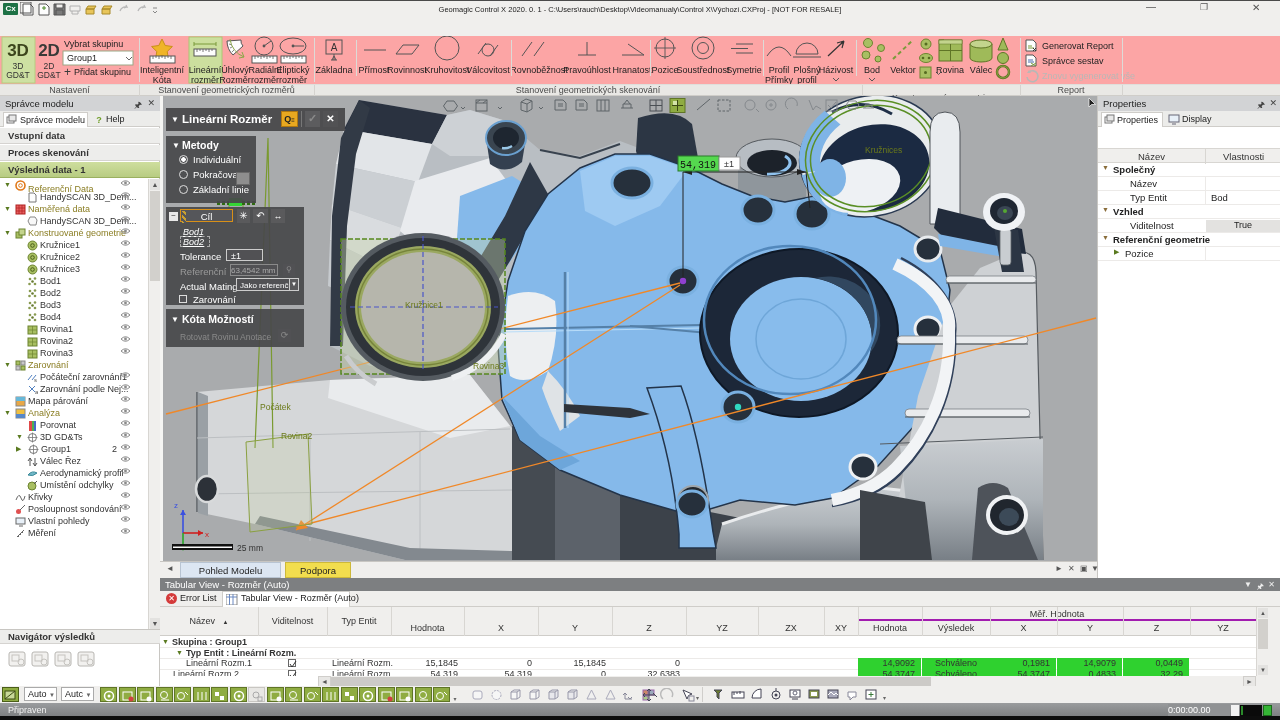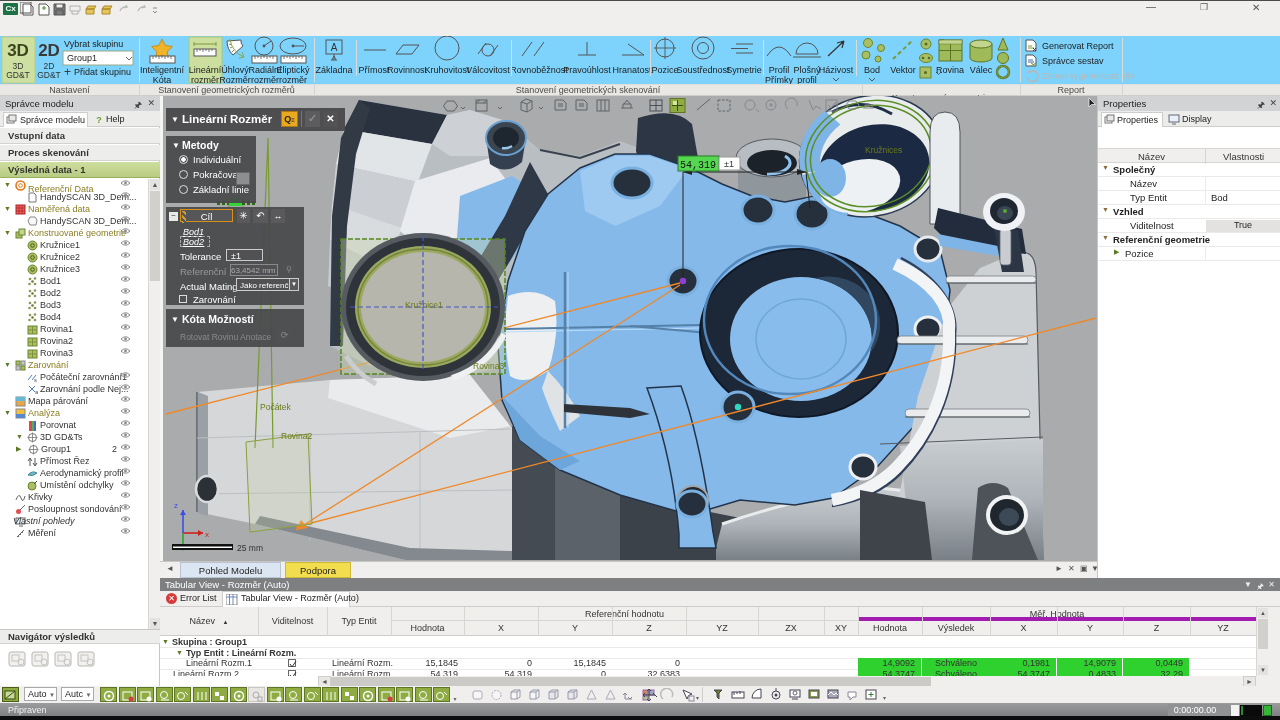--- a/index.html
+++ b/index.html
@@ -9,21 +9,21 @@
 
 #titlebar{position:absolute;left:0;top:0;width:1280px;height:17px;background:#f0efed;font-size:9px;color:#333;border-top:1px solid #4a4a4a;}
 #titletext{position:absolute;left:0;right:0;top:4px;text-align:center;font-size:7.5px;color:#222;}
 .winbtn{position:absolute;top:2px;color:#555;font-size:10px;}
 
 #tabsrow{position:absolute;left:0;top:17px;width:1280px;height:19px;background:#f0efed;border-bottom:1px solid #d5d3d0;}
 .rtab{position:absolute;top:0;height:19px;line-height:19px;font-size:10px;color:#222;letter-spacing:0.3px;}
 #menutab{left:0;width:55px;background:#6f9e28;color:#fff;text-align:center;font-weight:bold;font-size:10px;line-height:19px;}
 #activetab{position:absolute;top:0;height:19px;background:#fff;border:1px solid #c8c6c2;border-bottom:none;}
 
-#ribbon{position:absolute;left:0;top:36px;width:1280px;height:48px;background:#7dd3fc;}
+#ribbon{position:absolute;left:0;top:36px;width:1280px;height:48px;background:#fca5a5;}
 #grouplabels{position:absolute;left:0;top:84px;width:1280px;height:12px;background:#e9e8e5;border-top:1px solid #e0dedb;border-bottom:1px solid #cfcdc9;}
 .glabel{position:absolute;top:0;height:12px;line-height:11px;text-align:center;font-size:9px;color:#4a4a4a;}
 
 #leftpanel{position:absolute;left:0;top:96px;width:160px;height:590px;background:#fff;border-right:1px solid #c8c6c2;}
 #lp-title{position:absolute;left:0;top:0;width:160px;height:15px;background:#d2d3d5;font-size:9.5px;color:#222;padding:2px 0 0 5px;}
 #lp-tabs{position:absolute;left:0;top:15px;width:160px;height:16px;background:#ececea;border-bottom:1px solid #cfcdc9;}
 .lsec{position:absolute;left:0;width:160px;height:16px;background:#ededeb;border-bottom:1px solid #d5d3d0;font-size:9.5px;font-weight:bold;color:#333;padding:2px 0 0 8px;}
 #tree{position:absolute;left:0;top:83px;width:148px;height:450px;font-size:9px;color:#333;overflow:hidden;}
 .trow{position:relative;height:12px;line-height:12px;white-space:nowrap;}
 
@@ -53,20 +53,21 @@
         <rect x="34,2" width="11" height="11"></rect>
           <path d="M34,2 h11 v11 h-11 z M36,2 v4 h7 v-4 M36,13 v-5 h7 v5" fill="#7a7a7a"></path>
         <path d="M50,4 h10 v5 h-10 z M52,9 v3 h6 v-3" stroke="#b0b0b0"></path>
         <path d="M66,7 l2,-3 h8 l-2,3 z M66,7 h8 v5 h-8 z" fill="#e8c55a" stroke="#a88a2a"></path>
         <path d="M82,7 l2,-3 h8 l-2,3 z M82,7 h8 v5 h-8 z" fill="#e8c55a" stroke="#a88a2a"></path>
         <path d="M100,9 q2,-5 7,-4 l-1,-2 m1,2 l-3,1" stroke="#b8b8b8" stroke-width="1.3"></path>
         <path d="M118,9 q2,-5 7,-4 l-1,-2 m1,2 l-3,1" stroke="#b8b8b8" stroke-width="1.3"></path>
         <path d="M133,6 h4 M133,9 l2,2 2,-2" stroke="#888"></path>
       </g>
     </svg>
+    <div id="titletext">Geomagic Control X 2020. 0. 1 - C:\Users\rauch\Desktop\Videomanualy\Control X\Výchozí.CXProj - [NOT FOR RESALE]</div>
     <div class="winbtn" style="left:1146px;top:0px;">—</div>
     <div class="winbtn" style="left:1200px;top:1px;font-size:9px;">❐</div>
     <div class="winbtn" style="left:1252px;top:1px;">✕</div>
   </div>
   <div id="ribbon">
   <svg width="1280" height="48" style="position:absolute;left:0;top:0;">
 
     <rect x="2" y="1" width="33" height="46" fill="#cde0a2" stroke="#b5cc80" stroke-width="1"></rect>
     <text x="18" y="20" font-size="17" font-weight="bold" fill="#3c451c" text-anchor="middle">3D</text>
     <text x="18" y="33" font-size="8.5" fill="#333" text-anchor="middle">3D</text>
@@ -502,21 +503,21 @@
           <span style="position:absolute;left:112px;top:0;color:#333;">2</span>
           <span style="position:absolute;left:120px;top:0;"><svg width="11" height="8" style="vertical-align:1px;">
               <path d="M1,4 q4.5,-4.5 9,0 q-4.5,4.5 -9,0 z" fill="none" stroke="#8a8a8a"></path>
               <circle cx="5.5" cy="4" r="1.4" fill="#8a8a8a"></circle>
             </svg></span>
         </div>
       <div class="trow">
           <svg width="11" height="11" style="position:absolute;left:27px;top:0.5px;">
             <path d="M3,10 V2 m0,0 l-2,3 m2,-3 l2,3 M8,2 v8 m0,0 l-2,-3 m2,3 l2,-3" stroke="#555" fill="none"></path>
           </svg>
-          <span style="position:absolute;left:40px;top:0;color:#333;">Přímost Řez</span>
+          <span style="position:absolute;left:40px;top:0;color:#333;">Válec Řez</span>
           <span style="position:absolute;left:120px;top:0;"><svg width="11" height="8" style="vertical-align:1px;">
               <path d="M1,4 q4.5,-4.5 9,0 q-4.5,4.5 -9,0 z" fill="none" stroke="#8a8a8a"></path>
               <circle cx="5.5" cy="4" r="1.4" fill="#8a8a8a"></circle>
             </svg></span>
         </div>
       <div class="trow">
           <svg width="11" height="11" style="position:absolute;left:27px;top:0.5px;">
             <path d="M1,7 q4,-5 9,-2 q-4,4 -9,2 z" fill="#70b8c8" stroke="#3a8898"></path>
           </svg>
           <span style="position:absolute;left:40px;top:0;color:#333;">Aerodynamický profil</span>
@@ -555,21 +556,21 @@
           <span style="position:absolute;left:120px;top:0;"><svg width="11" height="8" style="vertical-align:1px;">
               <path d="M1,4 q4.5,-4.5 9,0 q-4.5,4.5 -9,0 z" fill="none" stroke="#8a8a8a"></path>
               <circle cx="5.5" cy="4" r="1.4" fill="#8a8a8a"></circle>
             </svg></span>
         </div>
       <div class="trow">
           <svg width="11" height="11" style="position:absolute;left:15px;top:0.5px;">
             <rect x="1" y="2" width="9" height="6" fill="#e8f0f8" stroke="#666"></rect>
             <path d="M4,10 h4" stroke="#666"></path>
           </svg>
-          <span style="position:absolute;left:13px;top:0;color:#333;font-style:italic;">Vlastní pohledy</span>
+          <span style="position:absolute;left:28px;top:0;color:#333;">Vlastní pohledy</span>
           <span style="position:absolute;left:120px;top:0;"><svg width="11" height="8" style="vertical-align:1px;">
               <path d="M1,4 q4.5,-4.5 9,0 q-4.5,4.5 -9,0 z" fill="none" stroke="#8a8a8a"></path>
               <circle cx="5.5" cy="4" r="1.4" fill="#8a8a8a"></circle>
             </svg></span>
         </div>
       <div class="trow">
           <svg width="11" height="11" style="position:absolute;left:15px;top:0.5px;">
             <path d="M2,9 l7,-7 m-6,6 l1,1 m1,-3 l1,1 m1,-3 l1,1" stroke="#666" fill="none"></path>
           </svg>
           <span style="position:absolute;left:28px;top:0;color:#333;">Měření</span>
@@ -964,22 +965,21 @@
     <span class="abs" style="left:20px;top:2px;font-size:9px;color:#222;">Error List</span>
     <span class="abs" style="left:62px;top:0px;width:128px;height:16px;background:#fff;border:1px solid #cfcdc9;border-bottom:none;"></span>
     <svg class="abs" style="left:66px;top:3px;" width="12" height="11">
         <rect x="0" y="0" width="11" height="11" fill="#fff" stroke="#888"></rect>
         <path d="M0,3 h11 M3.5,0 v11 M7,0 v11" stroke="#6a88c0"></path>
       </svg>
     <span class="abs" style="left:81px;top:2px;font-size:9px;color:#222;">Tabular View - Rozměr (Auto)</span>
   </div>
   <div id="tablearea">
     <div class="abs" style="left:0;top:0;width:1096px;height:29px;background:#f0efed;border-bottom:1px solid #cfcdc9;"></div>
-    <div class="abs" style="left:231px;top:0;width:467px;height:14px;border-bottom:1px solid #d8d6d2;text-align:center;line-height:14px;">Referenční hodnotu</div>
-    <div class="abs" style="left:698px;top:0;width:398px;height:14px;border-bottom:4px solid #a21caf;text-align:center;line-height:14px;">Měř. Hodnota</div>
+    <div class="abs" style="left:698px;top:0;width:398px;height:14px;border-bottom:2px solid #a21caf;text-align:center;line-height:14px;">Měř. Hodnota</div>
     <div class="abs" style="left:231px;top:14px;width:73px;height:15px;text-align:center;line-height:15px;">Hodnota</div>
     <div class="abs" style="left:304px;top:14px;width:74px;height:15px;text-align:center;line-height:15px;">X</div>
     <div class="abs" style="left:378px;top:14px;width:74px;height:15px;text-align:center;line-height:15px;">Y</div>
     <div class="abs" style="left:452px;top:14px;width:74px;height:15px;text-align:center;line-height:15px;">Z</div>
     <div class="abs" style="left:526px;top:14px;width:72px;height:15px;text-align:center;line-height:15px;">YZ</div>
     <div class="abs" style="left:598px;top:14px;width:66px;height:15px;text-align:center;line-height:15px;">ZX</div>
     <div class="abs" style="left:664px;top:14px;width:34px;height:15px;text-align:center;line-height:15px;">XY</div>
     <div class="abs" style="left:698px;top:14px;width:64px;height:15px;text-align:center;line-height:15px;">Hodnota</div>
     <div class="abs" style="left:762px;top:14px;width:68px;height:15px;text-align:center;line-height:15px;">Výsledek</div>
     <div class="abs" style="left:830px;top:14px;width:67px;height:15px;text-align:center;line-height:15px;">X</div>
@@ -1020,21 +1020,21 @@
     <div class="abs" style="left:172px;top:51px;height:11px;overflow:hidden;">Lineární Rozm.</div>
     <div class="abs" style="left:231px;top:51px;width:67px;height:11px;text-align:right;overflow:hidden;">15,1845</div>
     <div class="abs" style="left:304px;top:51px;width:68px;height:11px;text-align:right;overflow:hidden;">0</div>
     <div class="abs" style="left:378px;top:51px;width:68px;height:11px;text-align:right;overflow:hidden;">15,1845</div>
     <div class="abs" style="left:452px;top:51px;width:68px;height:11px;text-align:right;overflow:hidden;">0</div>
     <div class="abs gcell" style="left:698px;top:51px;width:63px;height:11px;text-align:right;overflow:hidden;padding-right:6px;">14,9092</div>
     <div class="abs gcell" style="left:762px;top:51px;width:68px;height:11px;text-align:center;overflow:hidden;">Schváleno</div>
     <div class="abs gcell" style="left:830px;top:51px;width:66px;height:11px;text-align:right;overflow:hidden;padding-right:6px;">0,1981</div>
     <div class="abs gcell" style="left:897px;top:51px;width:65px;height:11px;text-align:right;overflow:hidden;padding-right:6px;">14,9079</div>
     <div class="abs gcell" style="left:963px;top:51px;width:66px;height:11px;text-align:right;overflow:hidden;padding-right:6px;">0,0449</div>
-    <div class="abs" style="left:0;top:62px;width:92px;height:7px;text-align:center;overflow:hidden;">Lineární Rozm 2</div>
+    <div class="abs" style="left:13px;top:62px;width:92px;height:7px;text-align:left;overflow:hidden;">Lineární Rozm 2</div>
     <div class="abs" style="left:128px;top:63px;width:8px;height:8px;border:1px solid #666;background:#fff;">
         <svg width="8" height="8" style="position:absolute;left:0;top:0;">
           <path d="M1,4 l2,3 4,-6" stroke="#333" fill="none"></path>
         </svg>
       </div>
     <div class="abs" style="left:172px;top:62px;height:7px;overflow:hidden;">Lineární Rozm.</div>
     <div class="abs" style="left:231px;top:62px;width:67px;height:7px;text-align:right;overflow:hidden;">54,319</div>
     <div class="abs" style="left:304px;top:62px;width:68px;height:7px;text-align:right;overflow:hidden;">54,319</div>
     <div class="abs" style="left:378px;top:62px;width:68px;height:7px;text-align:right;overflow:hidden;">0</div>
     <div class="abs" style="left:452px;top:62px;width:68px;height:7px;text-align:right;overflow:hidden;">32,6383</div>
@@ -1216,19 +1216,19 @@
         </svg></span>
     <span class="abs" style="left:864px;top:1px;"><svg width="15" height="14">
           <rect x="2" y="3" width="10" height="9" fill="#fff" stroke="#445"></rect>
           <path d="M7,5 v5 M4.5,7.5 h5" stroke="#3a7a3a"></path>
         </svg></span>
     <span class="abs" style="left:883px;top:8px;font-size:6px;color:#666;">▾</span>
   </div>
   <div class="abs" style="left:0;top:716px;width:1280px;height:4px;background:#0d0d0d;"></div>
   <div id="statusbar">
     <span style="position:absolute;left:8px;top:2px;">Připraven</span>
-    <span style="position:absolute;left:1168px;top:1px;width:62px;height:12px;background:#909294;color:#fff;text-align:center;padding:0 8px 0 0;font-size:9px;line-height:12px;">0:00:00.00</span>
+    <span style="position:absolute;left:1168px;top:1px;width:62px;height:12px;background:#909294;color:#fff;text-align:left;padding:0 8px 0 0;font-size:9px;line-height:12px;">0:00:00.00</span>
     <span style="position:absolute;left:1231px;top:2px;width:8px;height:11px;background:#f2f2f2;"></span>
     <span style="position:absolute;left:1240px;top:2px;width:22px;height:11px;background:#0a0a0a;"></span>
     <span style="position:absolute;left:1241px;top:3px;width:2px;height:9px;background:#2a8a2a;"></span>
     <span style="position:absolute;left:1263px;top:2px;width:9px;height:11px;background:#35b535;border:1px solid #1a6a1a;"></span>
   </div>
 </div>
 
 </body></html>

